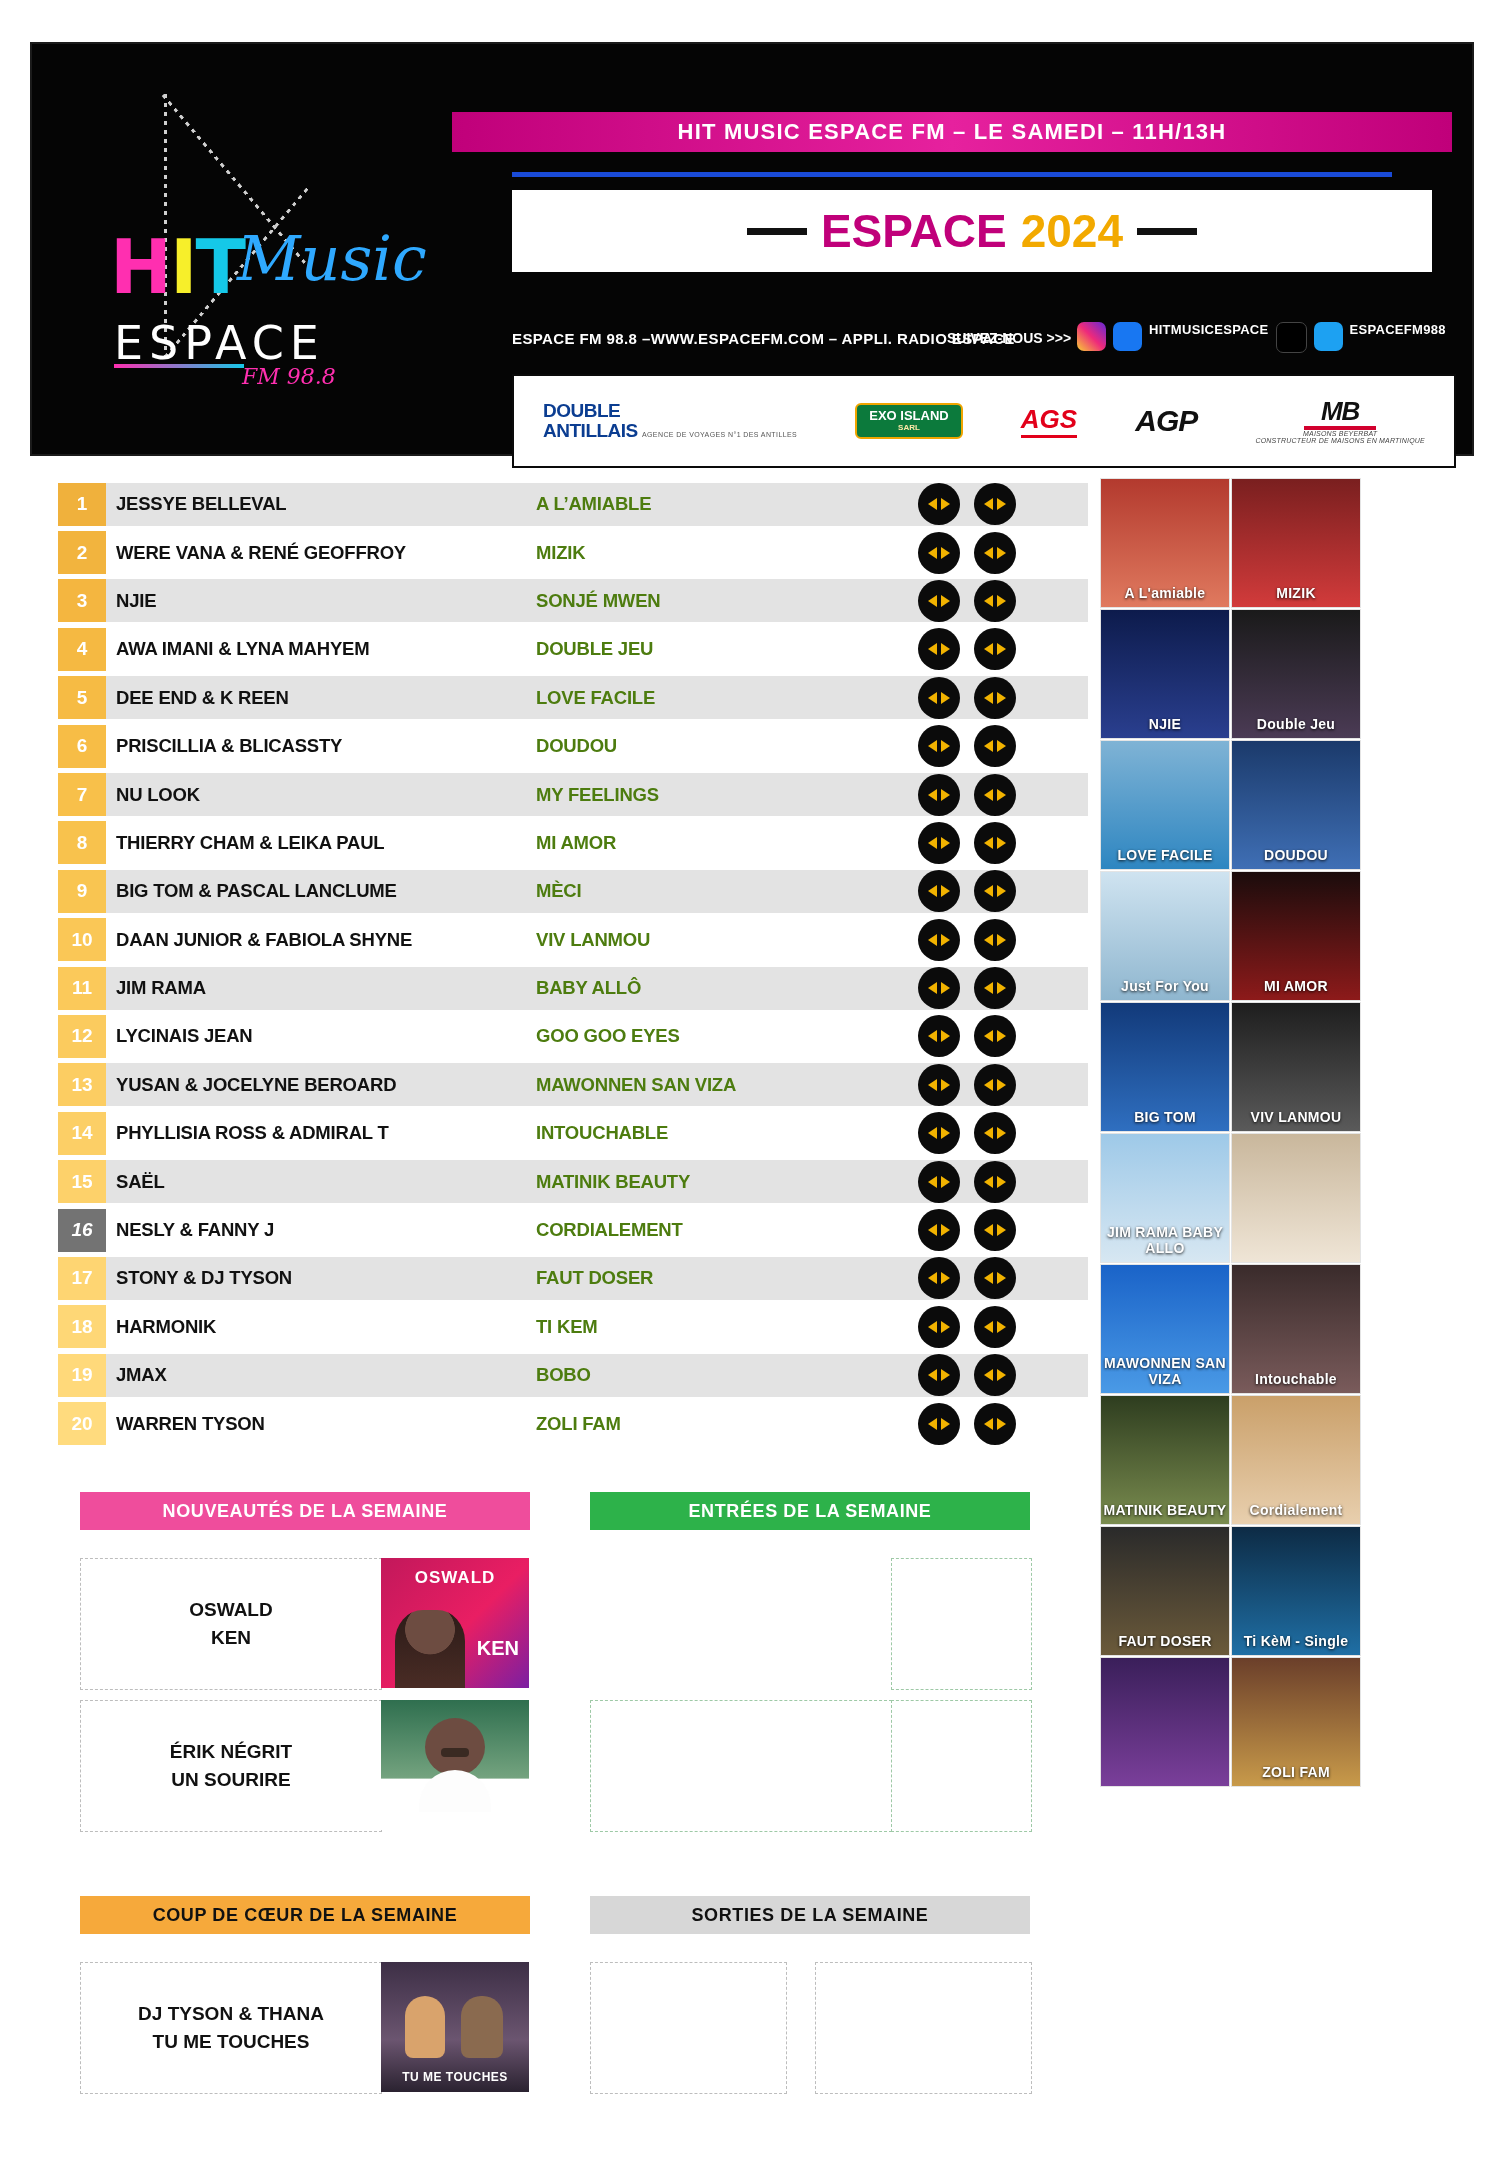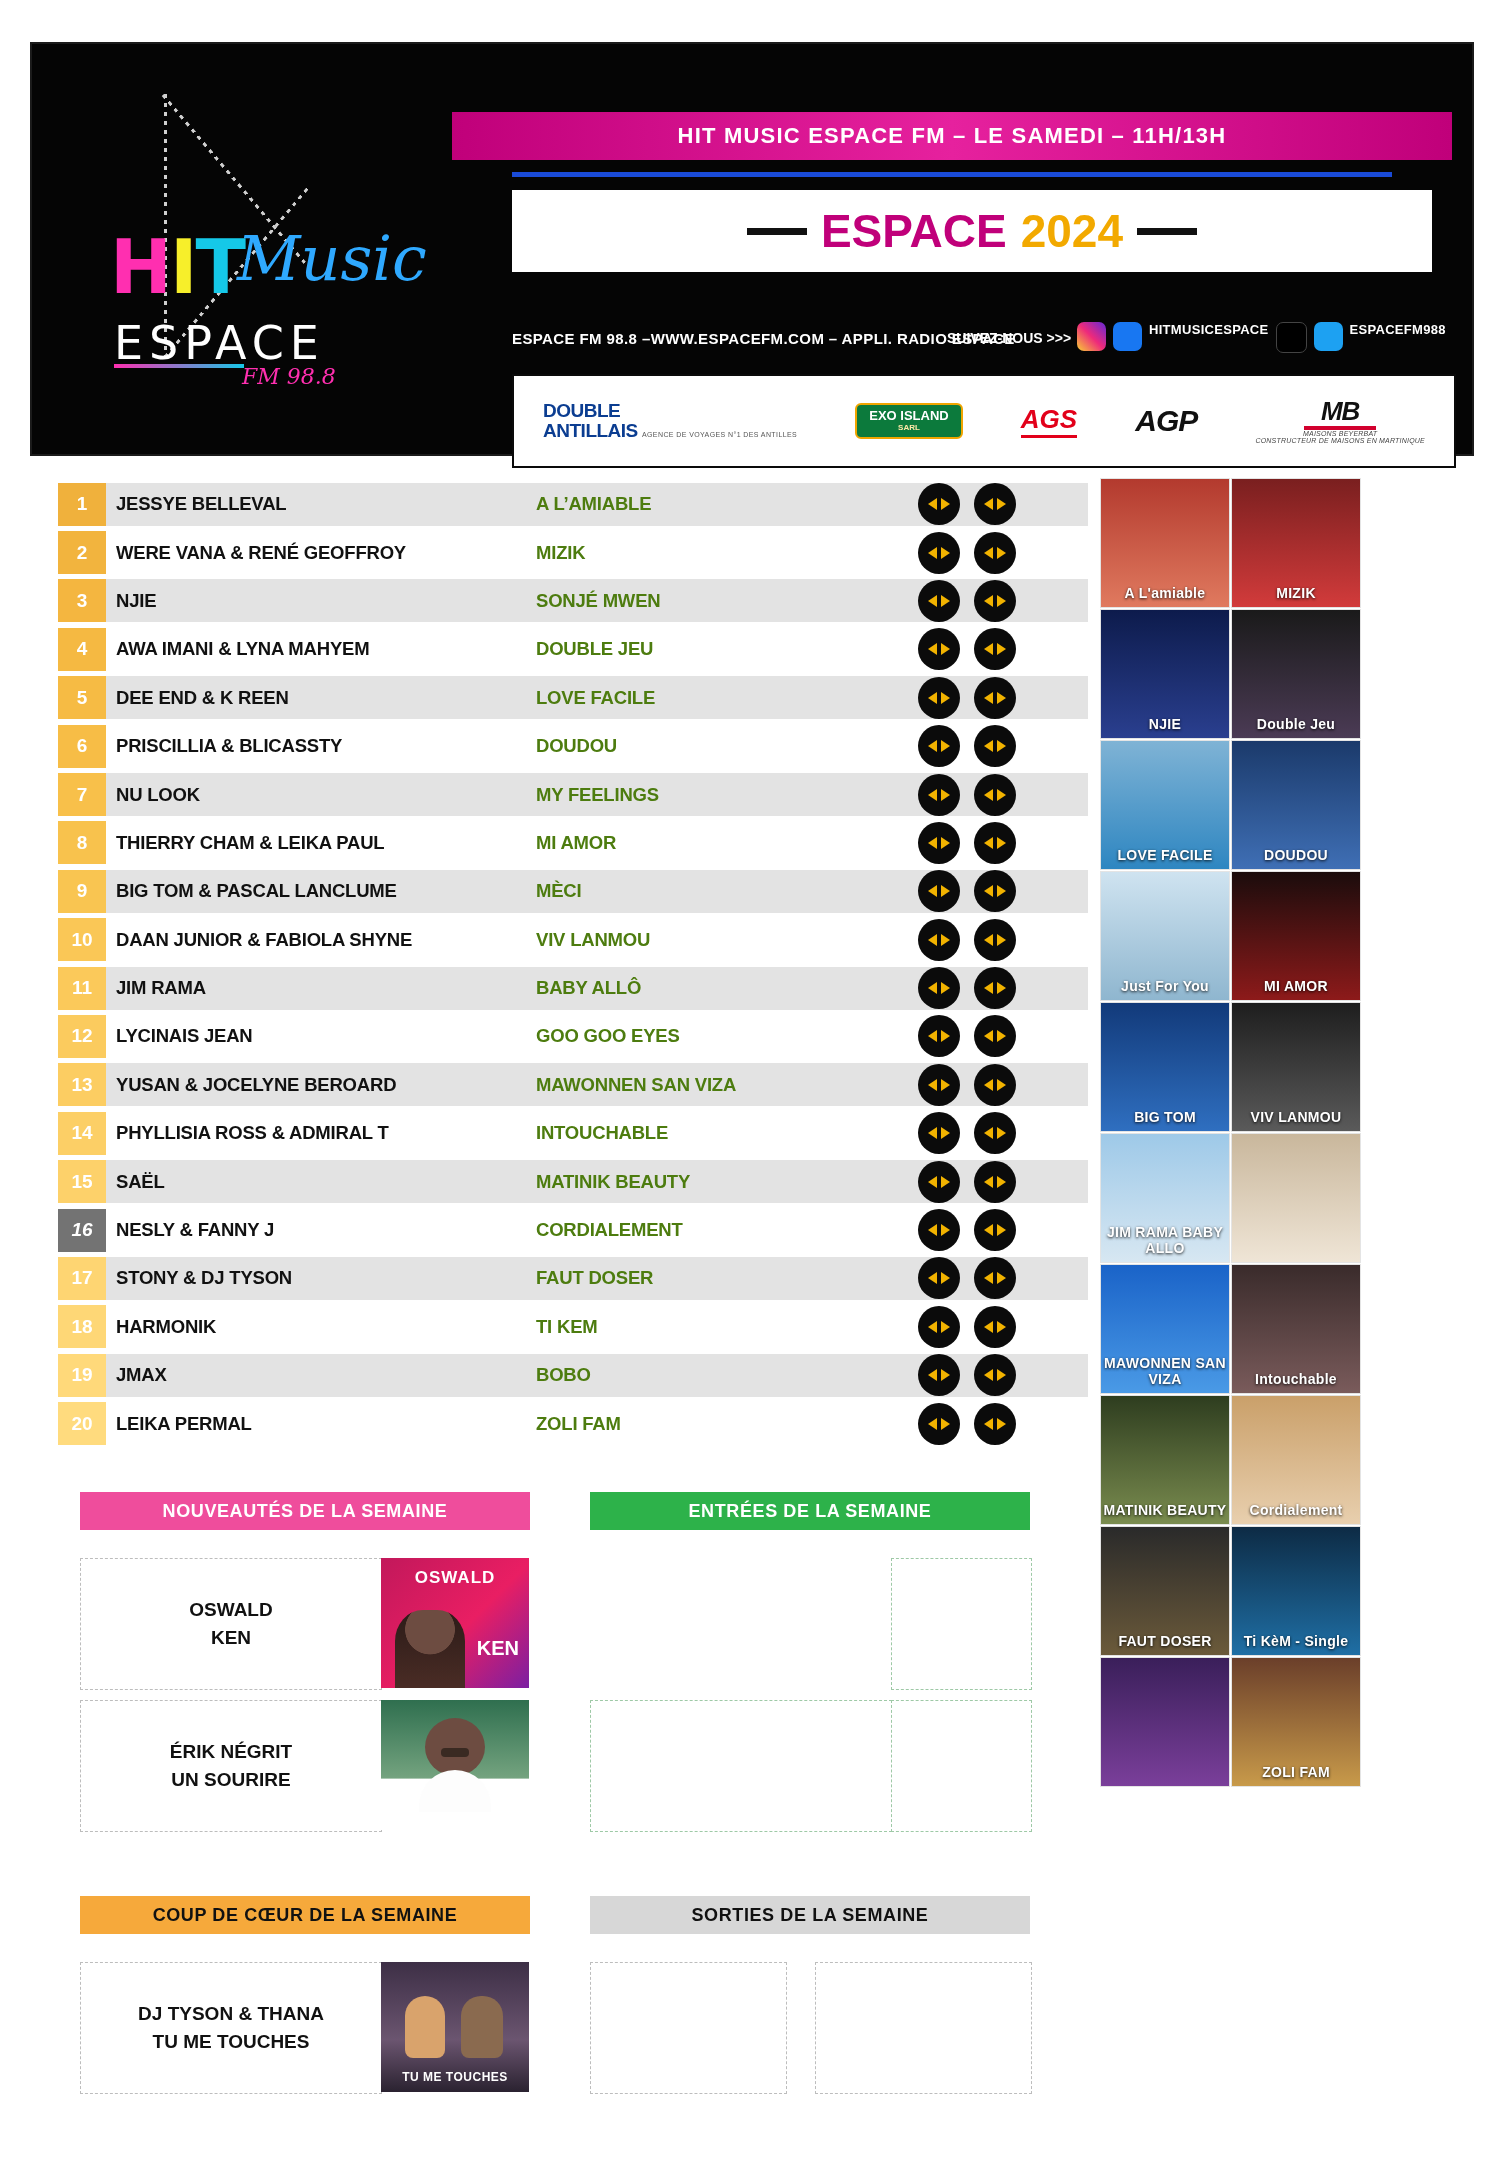--- a/index.html
+++ b/index.html
@@ -14,21 +14,21 @@
   .dot-bot{position:absolute;left:112px;top:292px;width:222px;height:3px;background:repeating-linear-gradient(90deg,#d0d0d0 0 4px,transparent 4px 9px);transform-origin:left top;transform:rotate(-49.8deg);}
   .logo-hit{position:absolute;left:58px;top:160px;font-family:"DejaVu Sans",sans-serif;font-weight:bold;font-size:74px;letter-spacing:-2px;}
   .logo-hit .h{color:#ff2fb0;}
   .logo-hit .i{color:#f7ef2a;}
   .logo-hit .t{color:#15c8e8;}
   .logo-music{position:absolute;left:185px;top:158px;font-family:"DejaVu Serif",serif;font-style:italic;font-size:62px;color:#2fa9ff;}
   .logo-espace{position:absolute;left:62px;top:252px;font-family:"DejaVu Sans",sans-serif;font-size:46px;letter-spacing:6px;color:#ffffff;}
   .logo-fm{position:absolute;left:190px;top:300px;font-family:"DejaVu Serif",serif;font-style:italic;font-size:22px;color:#ff2fb0;}
   .logo-underline{position:absolute;left:62px;top:300px;width:130px;height:4px;background:linear-gradient(90deg,#ff2fb0,#15c8e8);}
 
-  .title-bar{position:absolute;left:420px;top:68px;width:1000px;height:48px;background:linear-gradient(90deg,#c0007a,#e6219e,#c0007a);display:flex;align-items:center;justify-content:center;}
+  .title-bar{position:absolute;left:420px;top:68px;width:1000px;height:40px;background:linear-gradient(90deg,#c0007a,#e6219e,#c0007a);display:flex;align-items:center;justify-content:center;}
   .title-bar span{color:#fff;font-weight:bold;font-size:22px;letter-spacing:1.2px;font-family:"Liberation Sans",sans-serif;}
   .blue-rule{position:absolute;left:480px;top:128px;width:880px;height:5px;background:#1a4bd8;}
 
   .date-box{position:absolute;left:480px;top:146px;width:920px;height:82px;background:#fff;display:flex;align-items:center;justify-content:center;gap:14px;}
   .date-box .dash{width:60px;height:7px;background:#111;}
   .date-samedi{color:#c0007a;font-weight:bold;font-size:46px;font-family:"Liberation Sans",sans-serif;letter-spacing:0px;}
   .date-day{color:#111;font-weight:bold;font-size:46px;}
   .date-year{color:#f2a900;font-weight:bold;font-size:46px;}
 
   .infoline{position:absolute;left:480px;top:286px;width:950px;height:22px;color:#fff;font-size:15px;font-weight:bold;letter-spacing:.4px;}
@@ -549,21 +549,21 @@
                 <polygon points="12,2 12,14 3,8" fill="#f2b300"></polygon>
                 <polygon points="16,2 16,14 25,8" fill="#f2b300"></polygon>
               </svg>
             </div>
           </div>
         </div>
       </div>
       <div class="row">
         <div class="rank" style="background: rgb(255, 219, 126);">20</div>
         <div class="rowbody" style="background: rgb(255, 255, 255);">
-          <div class="artist">LEIKA PERMAL</div>
+          <div class="artist">WARREN TYSON</div>
           <div class="song">ZOLI FAM</div>
           <div class="arrows">
             <div class="circ">
               <svg width="28" height="16" viewBox="0 0 28 16">
                 <polygon points="12,2 12,14 3,8" fill="#f2b300"></polygon>
                 <polygon points="16,2 16,14 25,8" fill="#f2b300"></polygon>
               </svg>
             </div>
             <div class="circ">
               <svg width="28" height="16" viewBox="0 0 28 16">

